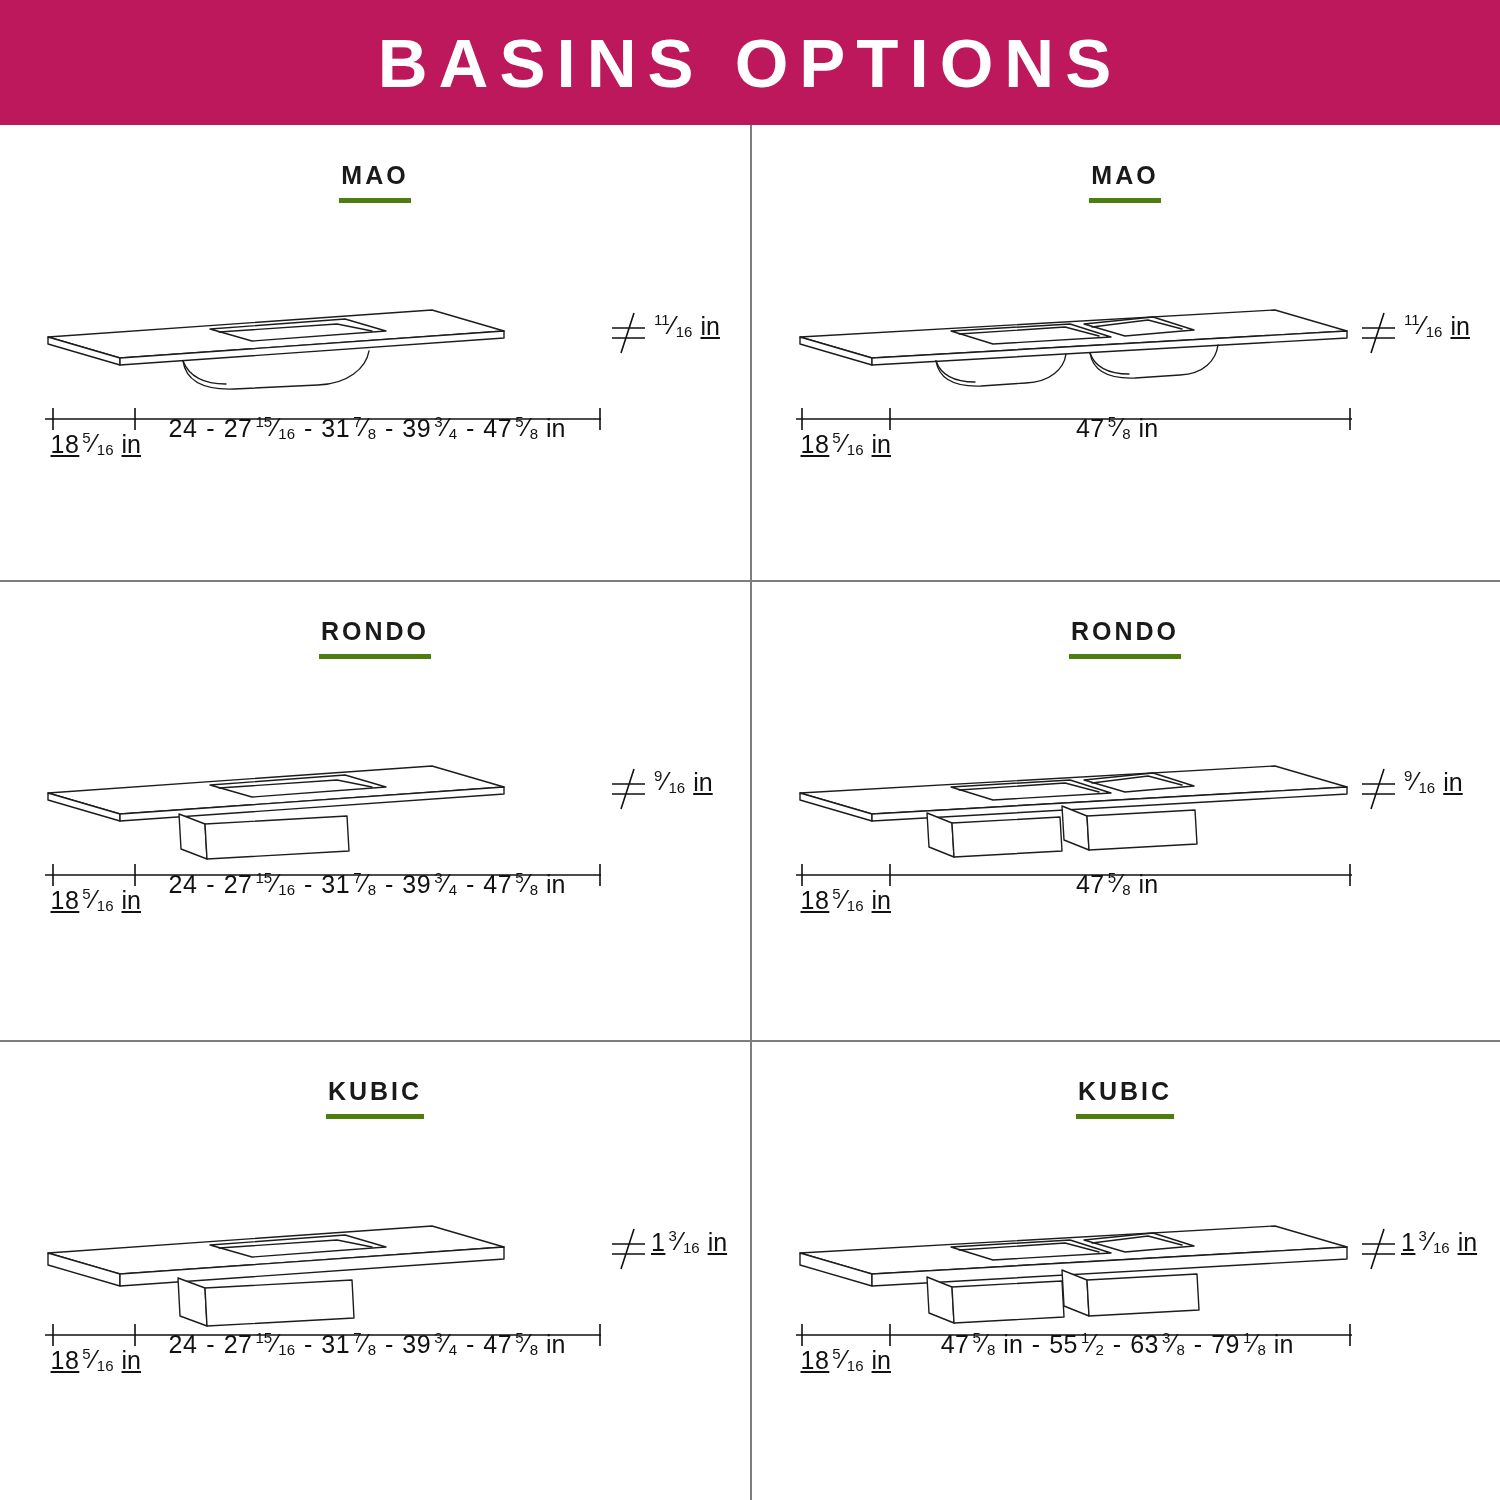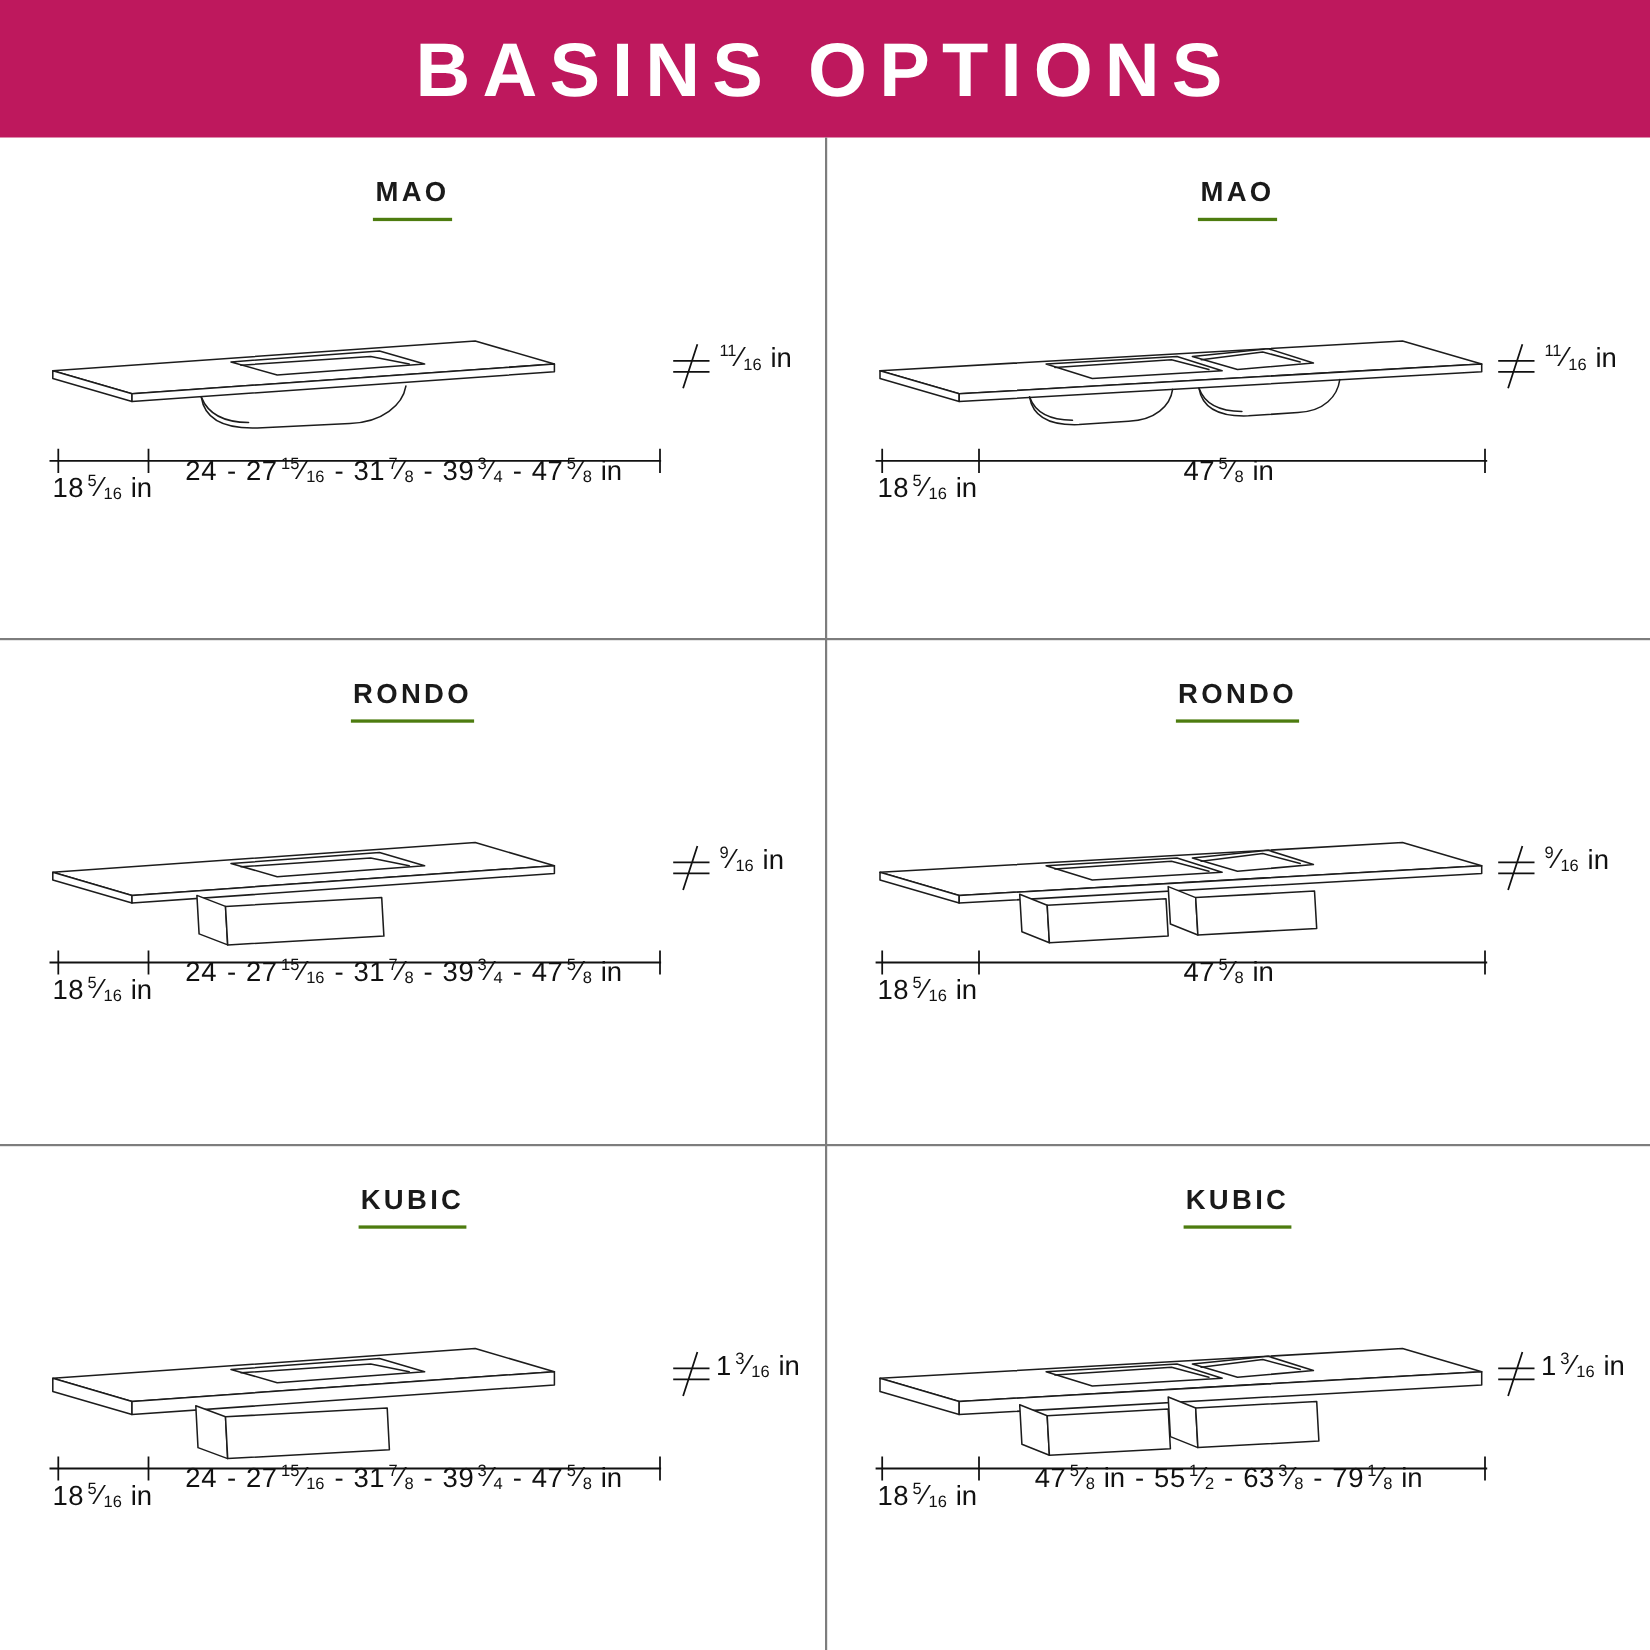--- a/index.html
+++ b/index.html
@@ -13,26 +13,26 @@
   .vdiv{position:absolute;left:750px;top:125px;width:2px;height:1375px;background:#7d7d7d;}
   .hdiv{position:absolute;left:0;width:1500px;height:2px;background:#7d7d7d;}
   .hdiv.r1{top:580px;} .hdiv.r2{top:1040px;}
   
   .panel{position:absolute;width:750px;}
   .p0{left:0;top:125px;height:455px;} .p1{left:750px;top:125px;height:455px;}
   .p2{left:0;top:581px;height:459px;} .p3{left:750px;top:581px;height:459px;}
   .p4{left:0;top:1041px;height:459px;} .p5{left:750px;top:1041px;height:459px;}
   .ptitle{position:absolute;top:36px;left:0;width:100%;text-align:center;}
   .ptitle span{display:inline-block;font-size:25px;font-weight:bold;letter-spacing:3px;
-               color:#1a1a1a;border-bottom:3px solid #4d7c0f;padding:0 2px 8px 2px;}
+               color:#1a1a1a;border-bottom:5px solid #4d7c0f;padding:0 2px 8px 2px;}
   .drawing{position:absolute;left:0;top:0;}
   
   .lbl{position:absolute;font-size:25px;color:#111;white-space:nowrap;}
-  .t-label{left:651px;top:186px;}
-  .d-label{left:45px;top:304px;width:96px;text-align:center;}
+  .t-label{left:651px;top:186px;text-decoration:underline;}
+  .d-label{left:45px;top:304px;width:96px;text-align:right;text-decoration:underline;}
   .w-label{left:137px;top:288px;width:460px;text-align:center;}
   .wn{letter-spacing:0.5px;}
   .fw{display:inline-block;margin-left:3px;}
   .fn{font-size:15px;vertical-align:10px;}
   .fs{font-size:25px;vertical-align:1px;margin:0 1px;}
   .fd{font-size:15px;vertical-align:-2px;}
   .sep{margin:0 9px;}
   .unit{margin-left:8px;}
   
   .ln{stroke:#1c1c1c;stroke-width:1.4;fill:none;stroke-linejoin:round;stroke-linecap:round;}

